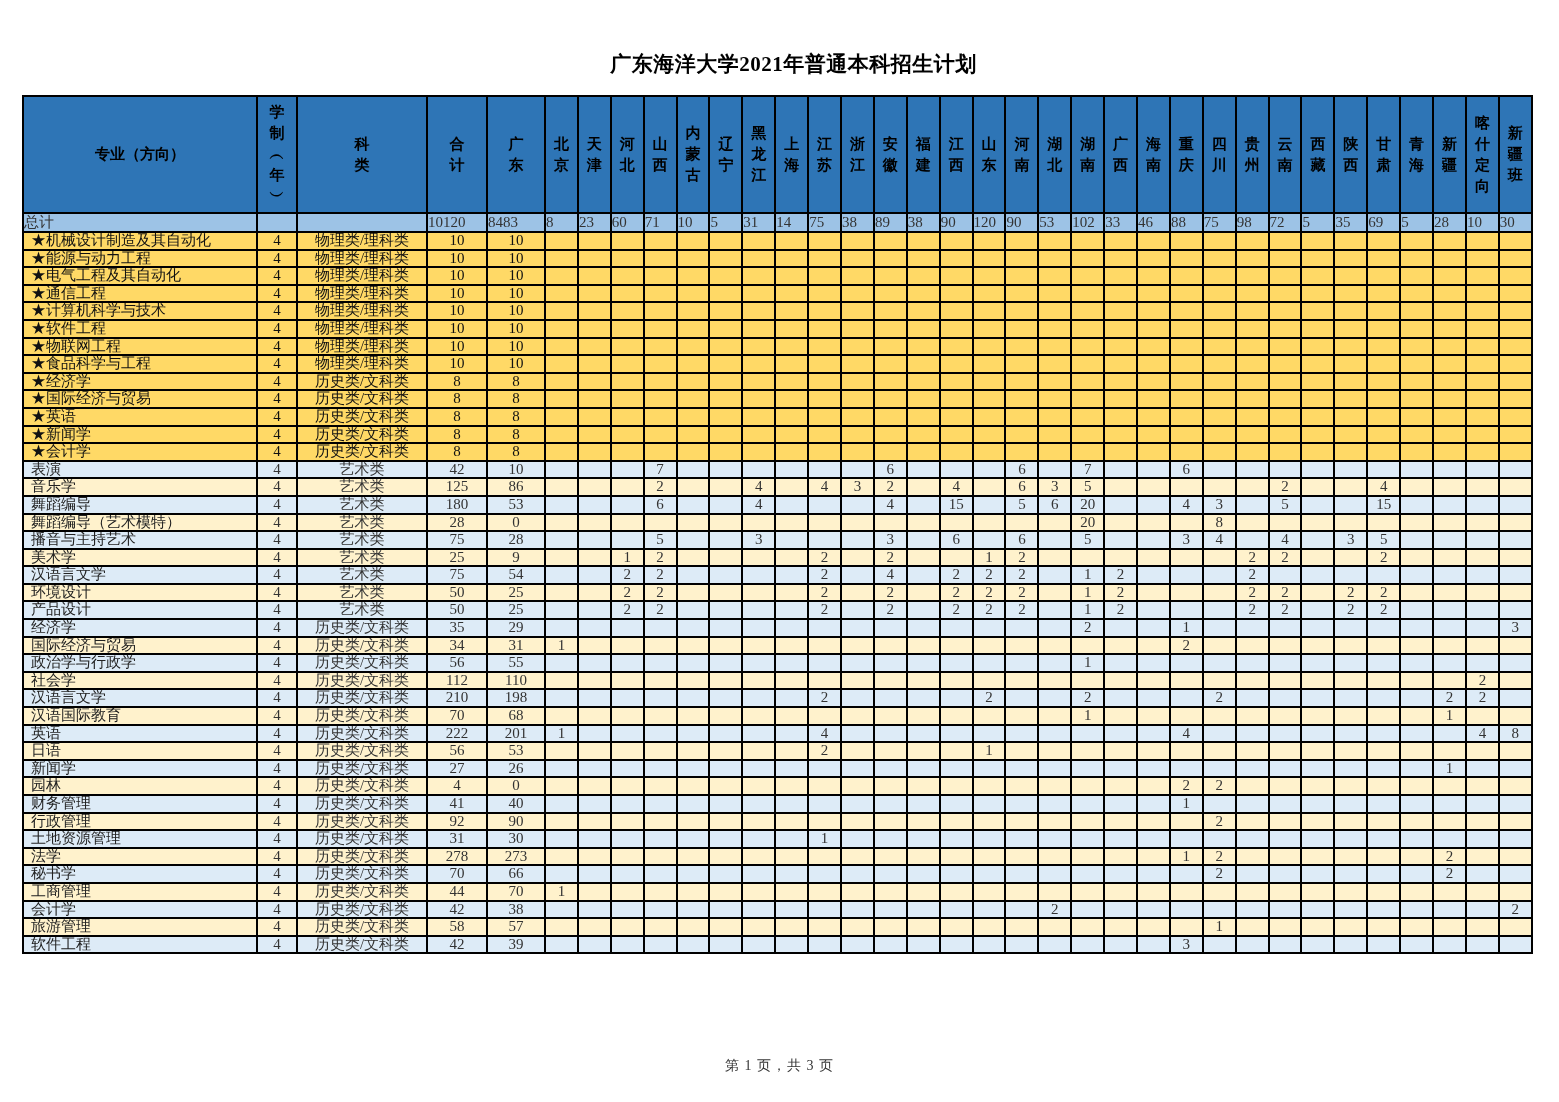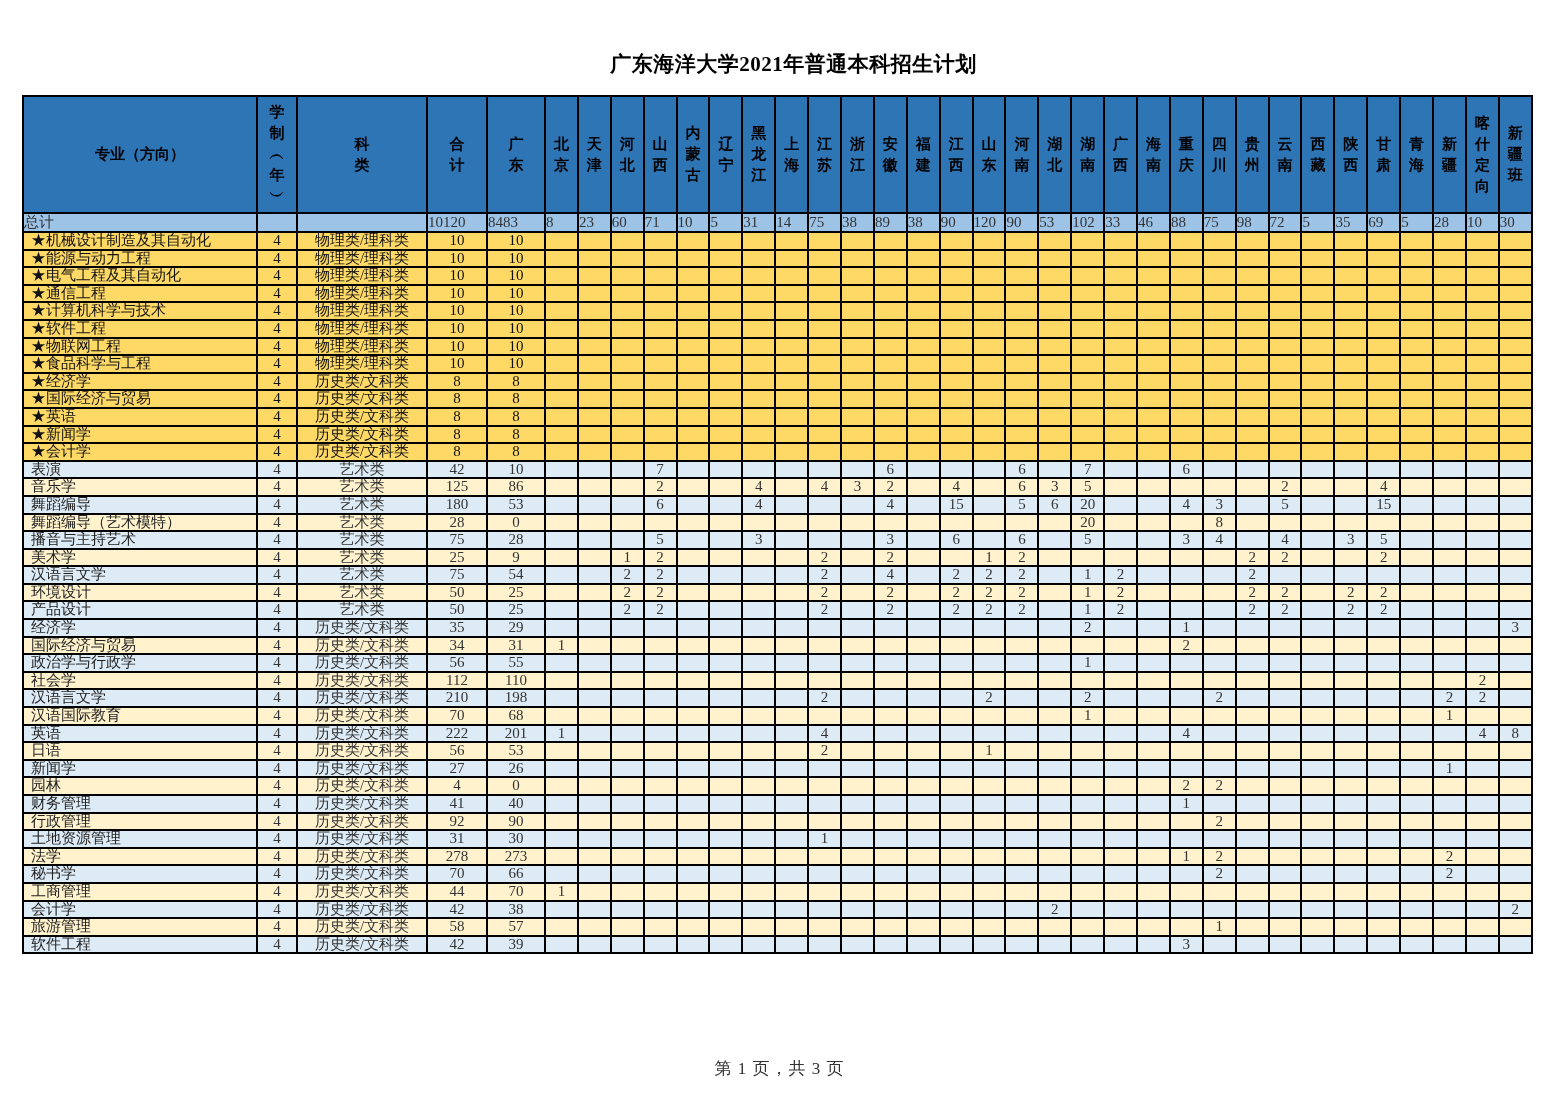--- a/index.html
+++ b/index.html
@@ -16,21 +16,21 @@
                   white-space: pre-line; font-family: "DejaVu Sans", "Liberation Sans", sans-serif; }
     .plan-table th.wide-label { white-space: nowrap; margin-top: 24px; }
     .total-row td { background: #9DC3E6; height: 17px; line-height: 17px; font-size: 15px;
                   text-align: left; color: #333; }
     .data-row td { height: 15.6px; line-height: 15.6px; font-size: 15px; text-align: center; color: #333; }
     .data-row td.name-cell { text-align: left; padding-left: 7px; color: #222; }
     .data-row.gold td { background: #FFD966; color: #111; }
     .data-row.blue td { background: #DDEBF7; }
     .data-row.cream td { background: #FFF2CC; }
     .page-footer { position: absolute; left: 0; top: 1057px; width: 1559px; text-align: center;
-                   font-size: 17px; color: #333; letter-spacing: 1px; }
+                   font-size: 14px; color: #333; letter-spacing: 1px; }
   </style>
 </head>
 <body>
 
 <div class="doc-title">广东海洋大学2021年普通本科招生计划</div>
 
 <table class="plan-table">
   <colgroup id="cols">
       <col style="width: 234px;">
       <col style="width: 40px;">

